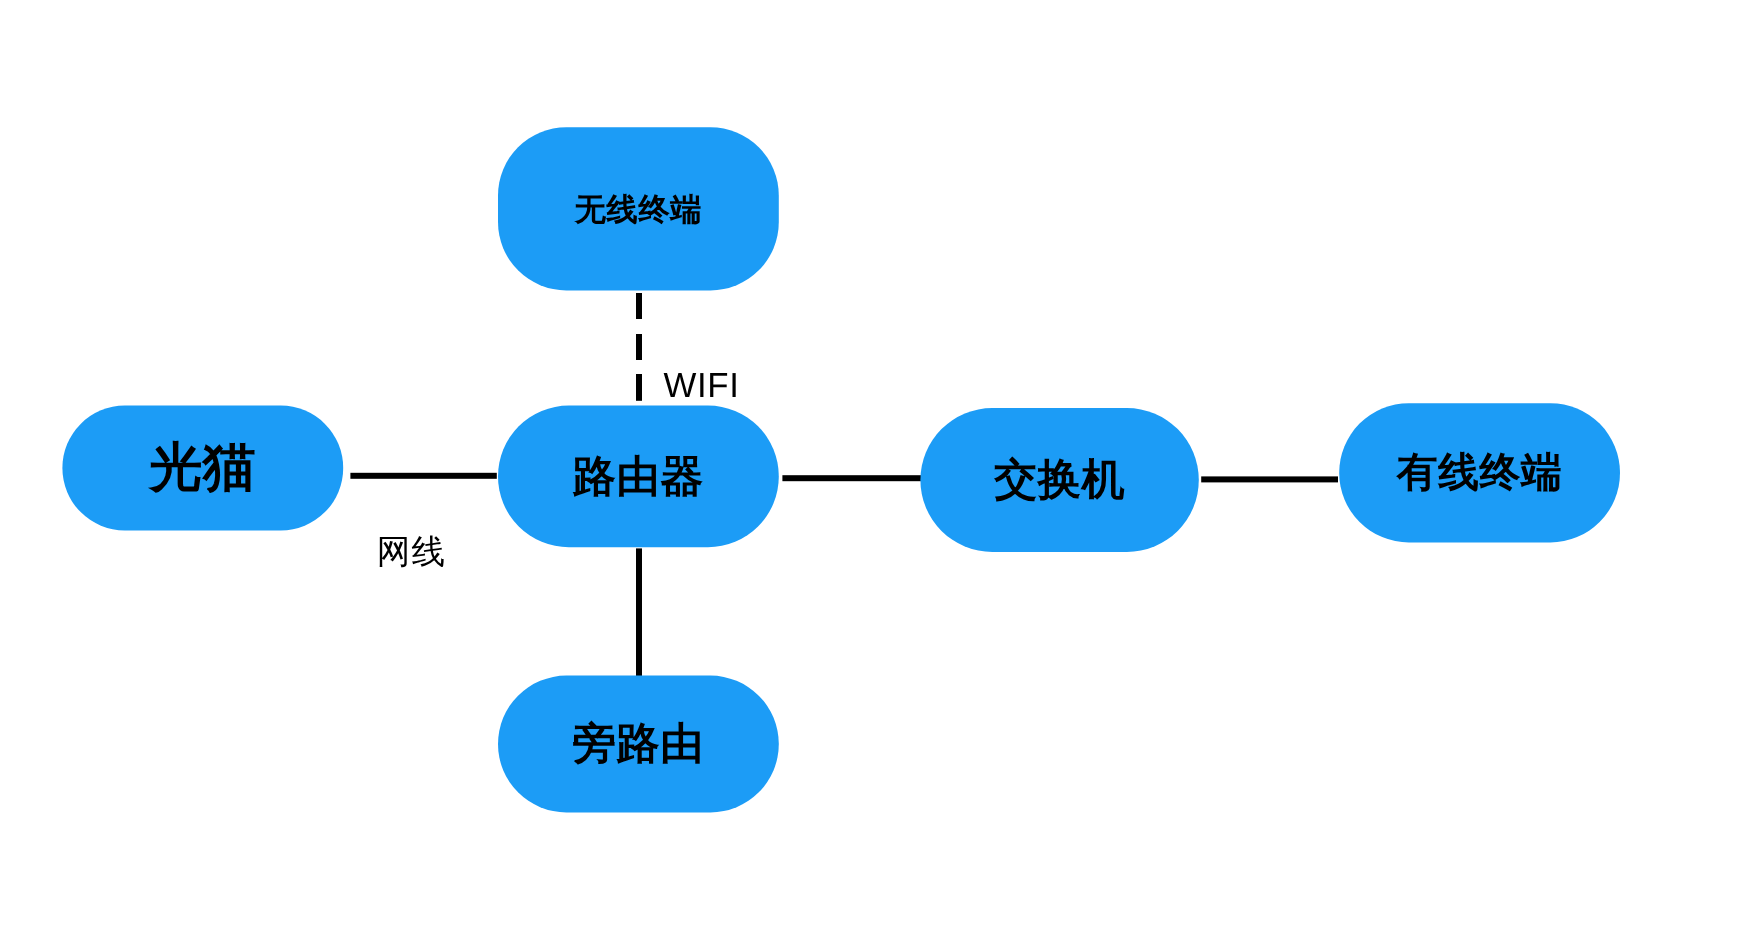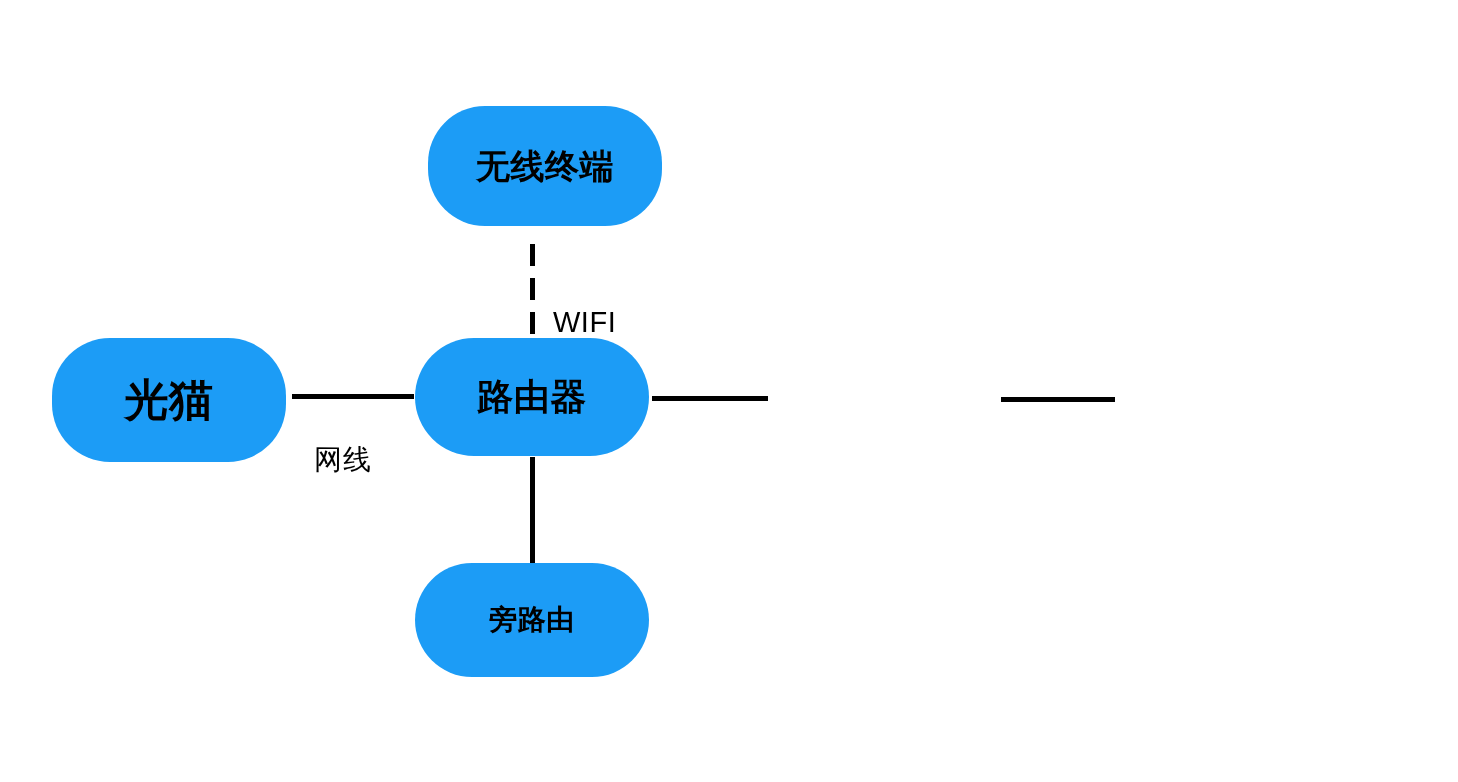--- a/index.html
+++ b/index.html
@@ -33,26 +33,26 @@
   }
   .node-label {
     display: block;
     width: 100%;
     padding: 0 14px;
     box-sizing: border-box;
     word-break: break-all;
   }
 
   
-  #node-modem      { left: 52px;   top: 338px; width: 234px; height: 124px; border-radius: 58px;  font-size: 44px; }
+  #node-modem      { left: 52px;   top: 338px; width: 234px; height: 104px; border-radius: 58px;  font-size: 44px; }
   #node-router     { left: 415px;  top: 338px; width: 234px; height: 118px; border-radius: 59px;  font-size: 36px; align-items: center; }
   #node-switch     { left: 767px;  top: 340px; width: 232px; height: 120px; border-radius: 60px;  font-size: 36px; }
   #node-wired      { left: 1116px; top: 336px; width: 234px; height: 116px; border-radius: 58px;  font-size: 34px; }
-  #node-wireless   { left: 428px;  top: 106px; width: 234px; height: 120px; border-radius: 57px;  font-size: 34px; }
-  #node-bypass     { left: 415px;  top: 563px; width: 234px; height: 114px; border-radius: 57px;  font-size: 28px; }
+  #node-wireless   { left: 415px;  top: 106px; width: 234px; height: 136px; border-radius: 57px;  font-size: 26px; }
+  #node-bypass     { left: 415px;  top: 563px; width: 234px; height: 114px; border-radius: 57px;  font-size: 36px; }
 
   
   .link-h {
     position: absolute;
     height: 5px;
     background: #000000;
   }
   .link-v {
     position: absolute;
     width: 5px;
@@ -114,19 +114,25 @@
   </div>
 
   <div class="node" id="node-modem">
     <span class="node-label">光猫</span>
   </div>
 
   <div class="node" id="node-router">
     <span class="node-label">路由器</span>
   </div>
 
+  <div class="node" id="node-switch">
+    <span class="node-label">交换机</span>
+  </div>
 
+  <div class="node" id="node-wired">
+    <span class="node-label">有线终端</span>
+  </div>
 
   <div class="node" id="node-bypass">
     <span class="node-label">旁路由</span>
   </div>
 
 </div>
 
 </body></html>

